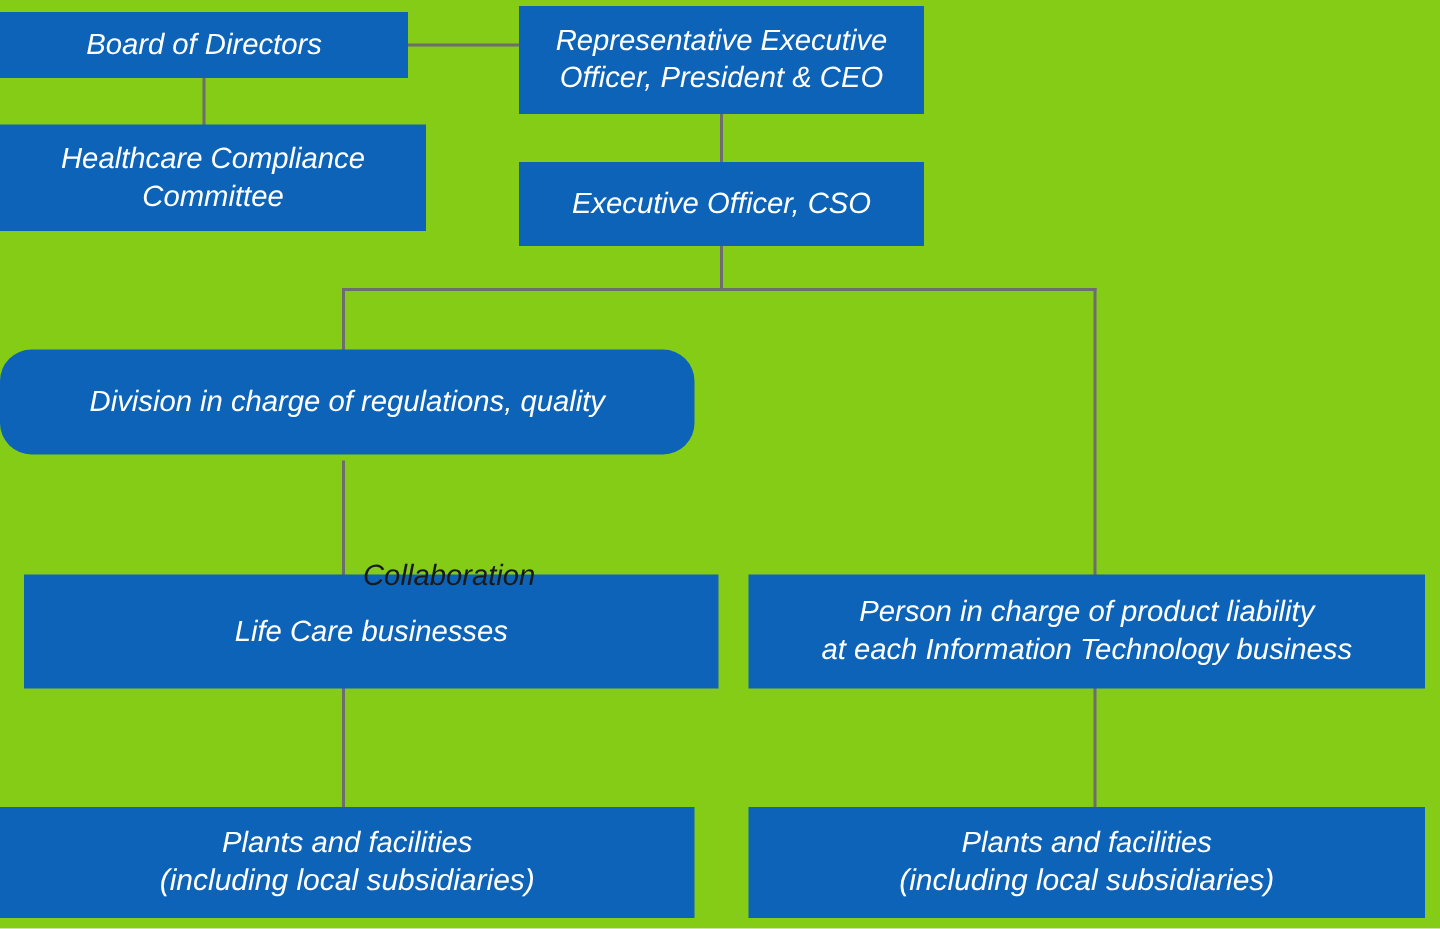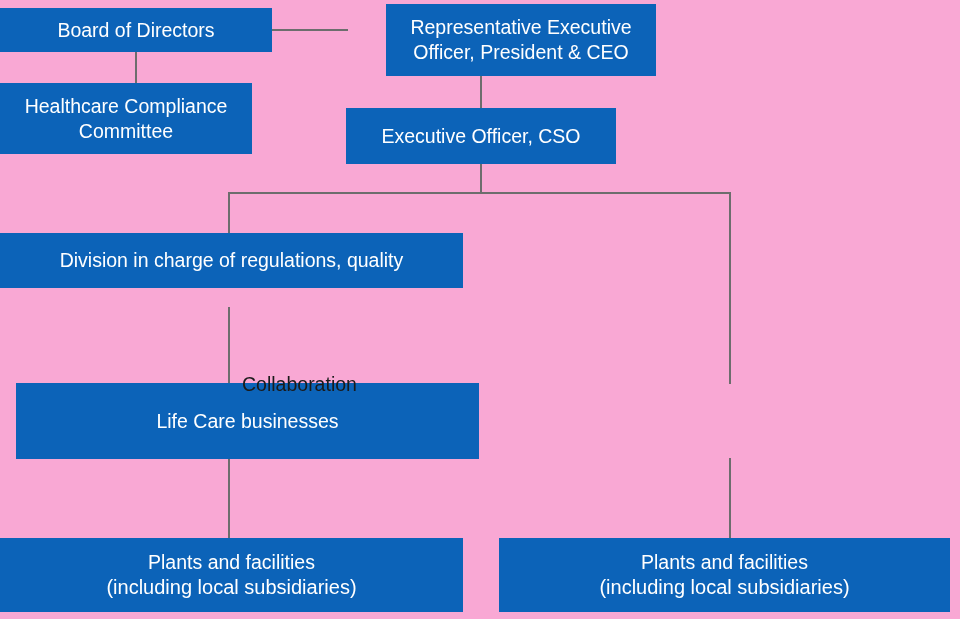--- a/index.html
+++ b/index.html
@@ -8,22 +8,23 @@
     background: #ffffff;
   }
   body {
     font-family: "Liberation Sans", sans-serif;
     -webkit-font-smoothing: antialiased;
   }
   #chart-root {
     position: relative;
     width: 960px;
     height: 619px;
-    background: #f9a8d4;
+    background: #84cc16;
     overflow: hidden;
+    font-style: italic;
   }
   .node {
     position: absolute;
     background: #0C63B8;
     color: #ffffff;
     display: flex;
     flex-direction: column;
     align-items: center;
     justify-content: center;
     text-align: center;
@@ -77,44 +78,48 @@
   <div class="connector v" style="left: 228px; top: 307px; height: 77px; background: rgb(109, 109, 109);"></div>
 
   <div class="connector v" style="left: 228px; top: 458px; height: 81px; background: rgb(109, 109, 109);"></div>
 
   <div class="connector v" style="left: 729px; top: 458px; height: 81px; background: rgb(109, 109, 109);"></div>
 
   <div class="node" style="left: 0px; top: 8px; width: 272px; height: 44px; background: rgb(12, 99, 184); color: rgb(255, 255, 255);">
     <span class="line-main">Board of Directors</span>
   </div>
 
-  <div class="node" style="left: 346px; top: 4px; width: 270px; height: 72px; background: rgb(12, 99, 184); color: rgb(255, 255, 255); margin-left: 40px;">
+  <div class="node" style="left: 346px; top: 4px; width: 270px; height: 72px; background: rgb(12, 99, 184); color: rgb(255, 255, 255);">
     <span class="line-main">Representative Executive</span>
     <span class="line-main">Officer, President &amp; CEO</span>
   </div>
 
-  <div class="node" style="left: 0px; top: 83px; width: 252px; height: 71px; background: rgb(12, 99, 184); color: rgb(255, 255, 255);">
+  <div class="node" style="left: 0px; top: 83px; width: 284px; height: 71px; background: rgb(12, 99, 184); color: rgb(255, 255, 255);">
     <span class="line-main">Healthcare Compliance</span>
     <span class="line-main">Committee</span>
   </div>
 
   <div class="node" style="left: 346px; top: 108px; width: 270px; height: 56px; background: rgb(12, 99, 184); color: rgb(255, 255, 255);">
     <span class="line-main">Executive Officer, CSO</span>
   </div>
 
-  <div class="node" style="left: 0px; top: 233px; width: 463px; height: 55px; background: rgb(12, 99, 184); color: rgb(255, 255, 255);">
+  <div class="node" style="left: 0px; top: 233px; width: 463px; height: 70px; background: rgb(12, 99, 184); color: rgb(255, 255, 255); border-radius: 21px;">
     <span class="line-main">Division in charge of regulations, quality</span>
   </div>
 
   <div class="free-label" style="left: 242px; top: 335px; color: rgb(26, 26, 26); margin-top: 40px;">Collaboration</div>
 
   <div class="node" style="left: 16px; top: 383px; width: 463px; height: 76px; background: rgb(12, 99, 184); color: rgb(255, 255, 255);">
     <span class="line-main">Life Care businesses</span>
   </div>
 
+  <div class="node" style="left: 499px; top: 383px; width: 451px; height: 76px; background: rgb(12, 99, 184); color: rgb(255, 255, 255);">
+    <span class="line-main">Person in charge of product liability</span>
+    <span class="line-main">at each Information Technology business</span>
+  </div>
 
   <div class="node" style="left: 0px; top: 538px; width: 463px; height: 74px; background: rgb(12, 99, 184); color: rgb(255, 255, 255);">
     <span class="line-main">Plants and facilities</span>
     <span class="line-sub">(including local subsidiaries)</span>
   </div>
 
   <div class="node" style="left: 499px; top: 538px; width: 451px; height: 74px; background: rgb(12, 99, 184); color: rgb(255, 255, 255);">
     <span class="line-main">Plants and facilities</span>
     <span class="line-sub">(including local subsidiaries)</span>
   </div>

